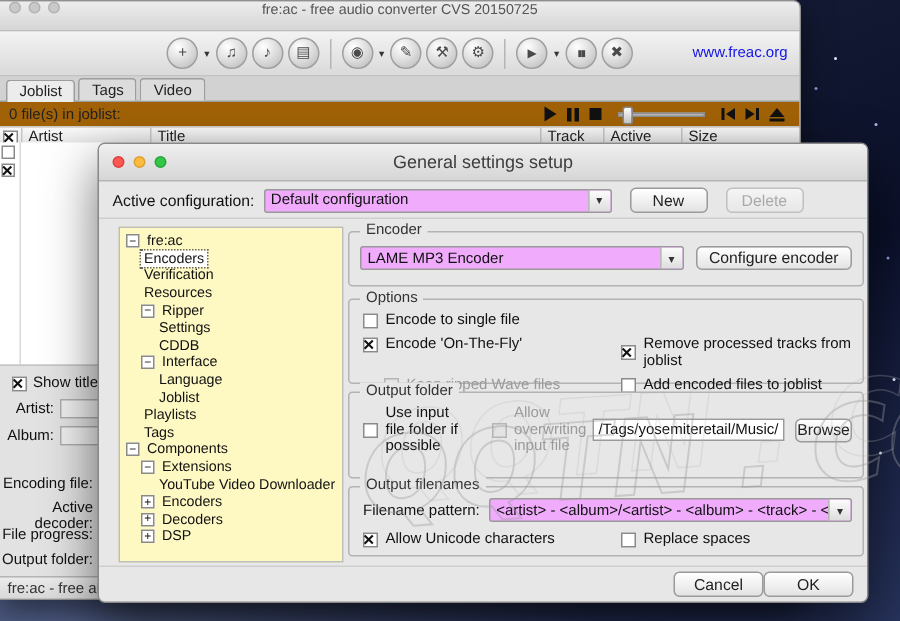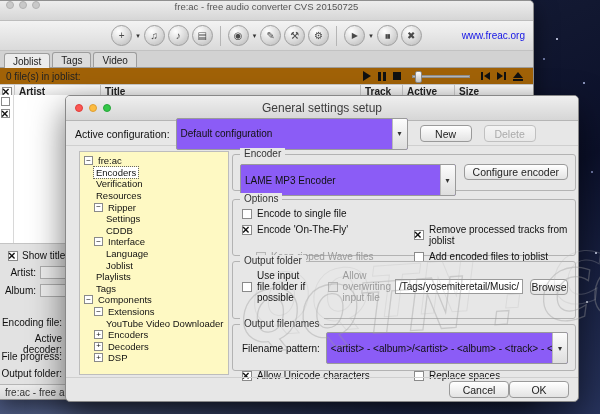--- a/index.html
+++ b/index.html
@@ -16,22 +16,22 @@
     box-shadow: 556px 38px 0 0 #dfe6ff, 583px 82px 0 0 #aeb8e6, 548px 133px 0 0 #cfd6ff,
       591px 171px 0 0 #8f9cd0, 566px 214px 0 0 #dfe6ff, 539px 263px 0 0 #aab4e0,
       586px 301px 0 0 #e6ecff, 556px 339px 0 0 #98a4d8, 521px 392px 0 0 #cfd6ff,
       575px 398px 0 0 #bac4ee, 595px 252px 0 0 #dfe6ff, 543px 58px 0 0 #8f9cd0; }
 
   
   .btn { display:inline-flex; align-items:center; justify-content:center;
     background:linear-gradient(#ffffff,#e3e3e3); border:1px solid #9a9a9a; border-radius:4px;
     font-size:10.5px; color:#222; padding:0 8px; height:17px; }
   .btn.disabled { color:#aaa; background:linear-gradient(#f4f4f4,#e8e8e8); border-color:#c0c0c0; }
-  .select { display:flex; align-items:center; background:#8b5cf6; border:1px solid #9a9a9a;
-    border-radius:2px; height:32px; font-size:10px; color:#111; padding-left:4px; overflow:hidden; white-space:nowrap; }
+  .select { display:flex; align-items:center; background:#f0abfc; border:1px solid #9a9a9a;
+    border-radius:2px; height:16px; font-size:10px; color:#111; padding-left:4px; overflow:hidden; white-space:nowrap; }
   .select .sel-text { flex:1 1 auto; overflow:hidden; white-space:nowrap; }
   .sel-caret { flex:0 0 15px; height:100%; display:flex; align-items:center; justify-content:center;
     border-left:1px solid #b9b9b9; background:linear-gradient(#fcfcfc,#dedede); font-size:8px; color:#333; }
   .sel-caret::after { content:"▾"; }
   .cb { flex:0 0 auto; width:10px; height:10px; border:1px solid #8a8a8a; background:#fff; position:relative; display:inline-block; }
   .cb.checked::after { content:"×"; position:absolute; left:-1px; top:-4px; font-size:13px; font-weight:bold; color:#111; }
   .cb.disabled { background:#e3e3e3; border-color:#b5b5b5; }
   .cbrow { display:flex; align-items:center; gap:5px; font-size:10px; color:#111; }
   .cbrow.disabled span.cblabel { color:#9a9a9a; }
   .group { position:absolute; border:1px solid #b3b3b3; border-radius:3px; }
@@ -69,21 +69,21 @@
   .t-slider .hnd { position:absolute; left:2px; top:-5px; width:7px; height:12px; border-radius:2px;
     background:linear-gradient(#fdfdfd,#c9c9c9); border:1px solid #8a8a8a; }
   .t-prev,.t-next { display:flex; align-items:center; gap:1px; }
   .t-prev i,.t-next i { display:block; }
   .t-bar { width:2px; height:8px; background:#111; }
   .tri-l { width:0; height:0; border-right:6px solid #111; border-top:4px solid transparent; border-bottom:4px solid transparent; }
   .tri-r { width:0; height:0; border-left:6px solid #111; border-top:4px solid transparent; border-bottom:4px solid transparent; }
   .t-eject { display:flex; flex-direction:column; align-items:center; gap:1px; }
   .t-eject .tri-u { width:0; height:0; border-bottom:6px solid #111; border-left:5px solid transparent; border-right:5px solid transparent; }
   .t-eject .ebar { width:10px; height:2px; background:#111; }
-  .listheader { height:14px; display:flex; background:linear-gradient(#fafafa,#e0e0e0); border-bottom:1px solid #b5b5b5; font-size:10px; font-weight:bold; color:#222; }
+  .listheader { height:14px; display:flex; background:linear-gradient(#fafafa,#e0e0e0); border-bottom:1px solid #b5b5b5; font-size:10px; font-weight:normal; color:#222; }
   .hcell { border-right:1px solid #c6c6c6; padding:0 4px; display:flex; align-items:center; }
   .hc-check { flex:0 0 14px; padding:0 2px; }
   .hc-artist { flex:0 0 86px; } .hc-title { flex:1 1 auto; } .hc-track { flex:0 0 42px; } .hc-length { flex:0 0 52px; } .hc-size { flex:0 0 78px; border-right:none; }
   .listbody { position:absolute; left:0; top:94px; width:534px; height:148px; background:#fff; }
   .rowchecks { position:absolute; left:1px; top:2px; display:flex; flex-direction:column; gap:3px; }
   .rowchecks .cb { width:9px; height:9px; }
   .checkcol-line { position:absolute; left:13px; top:0; bottom:0; width:1px; background:#d8d8d8; }
   .sidepanel { position:absolute; left:0; top:242px; width:534px; height:143px; background:#e2e2e2; border-top:1px solid #c4c4c4; font-size:10px; color:#111; }
   .sp-row { position:absolute; display:flex; align-items:center; gap:4px; }
   .sp-label { width:62px; text-align:right; flex:0 0 auto; }

